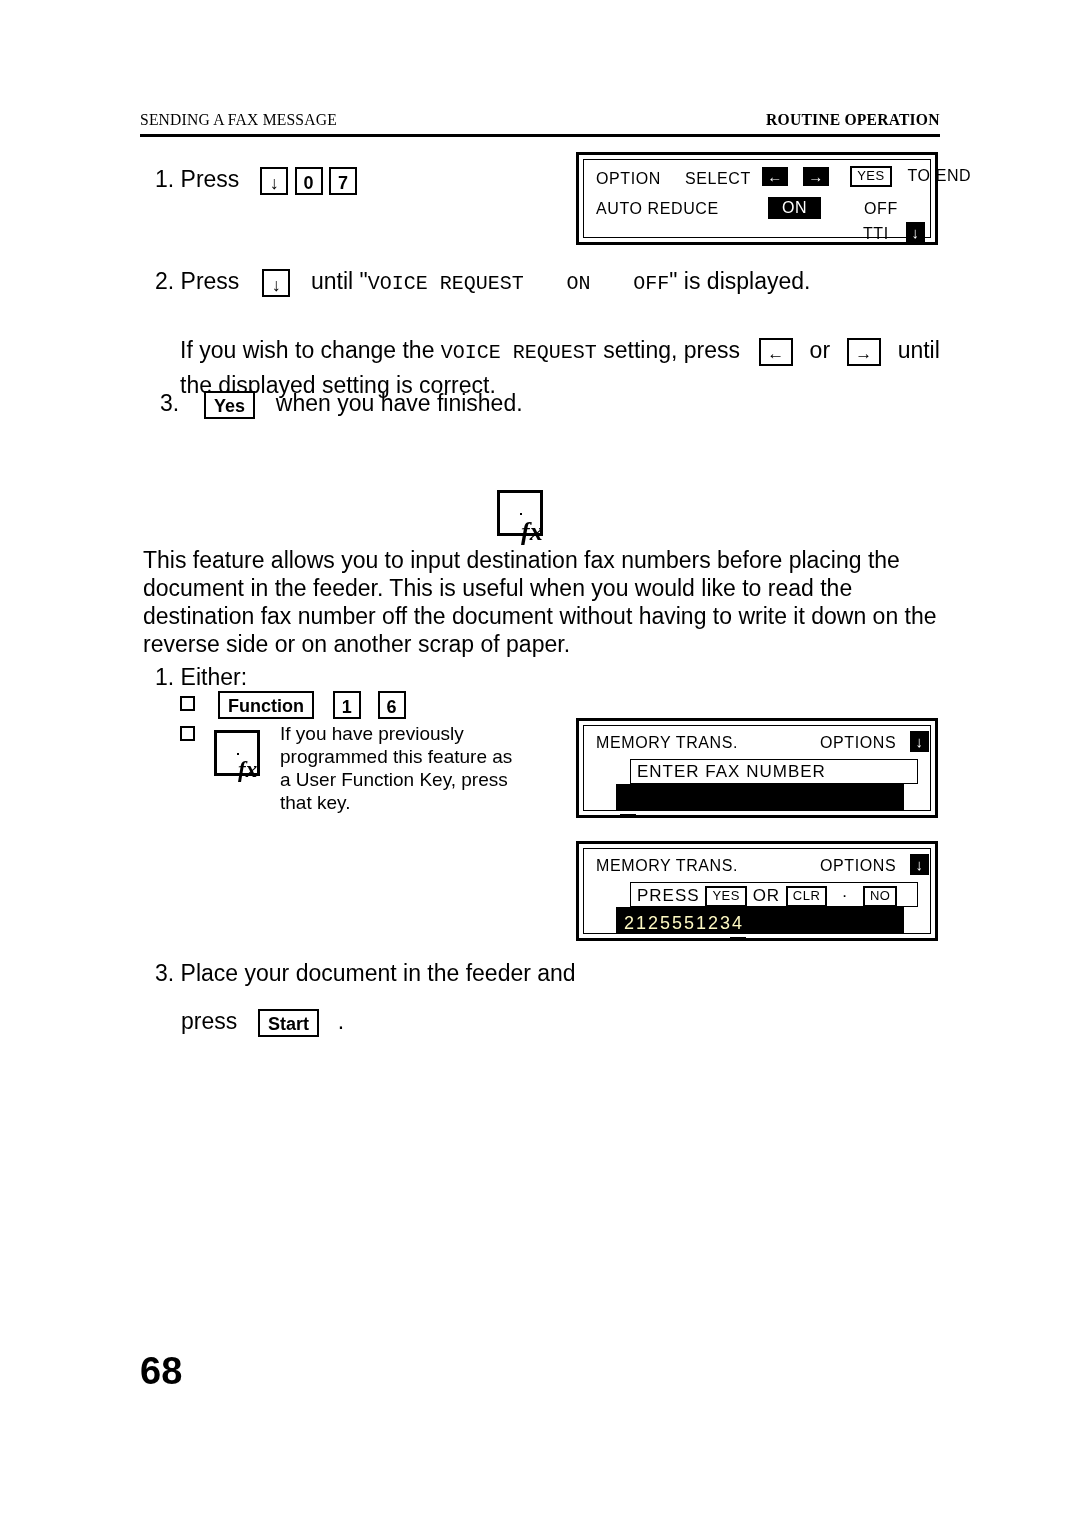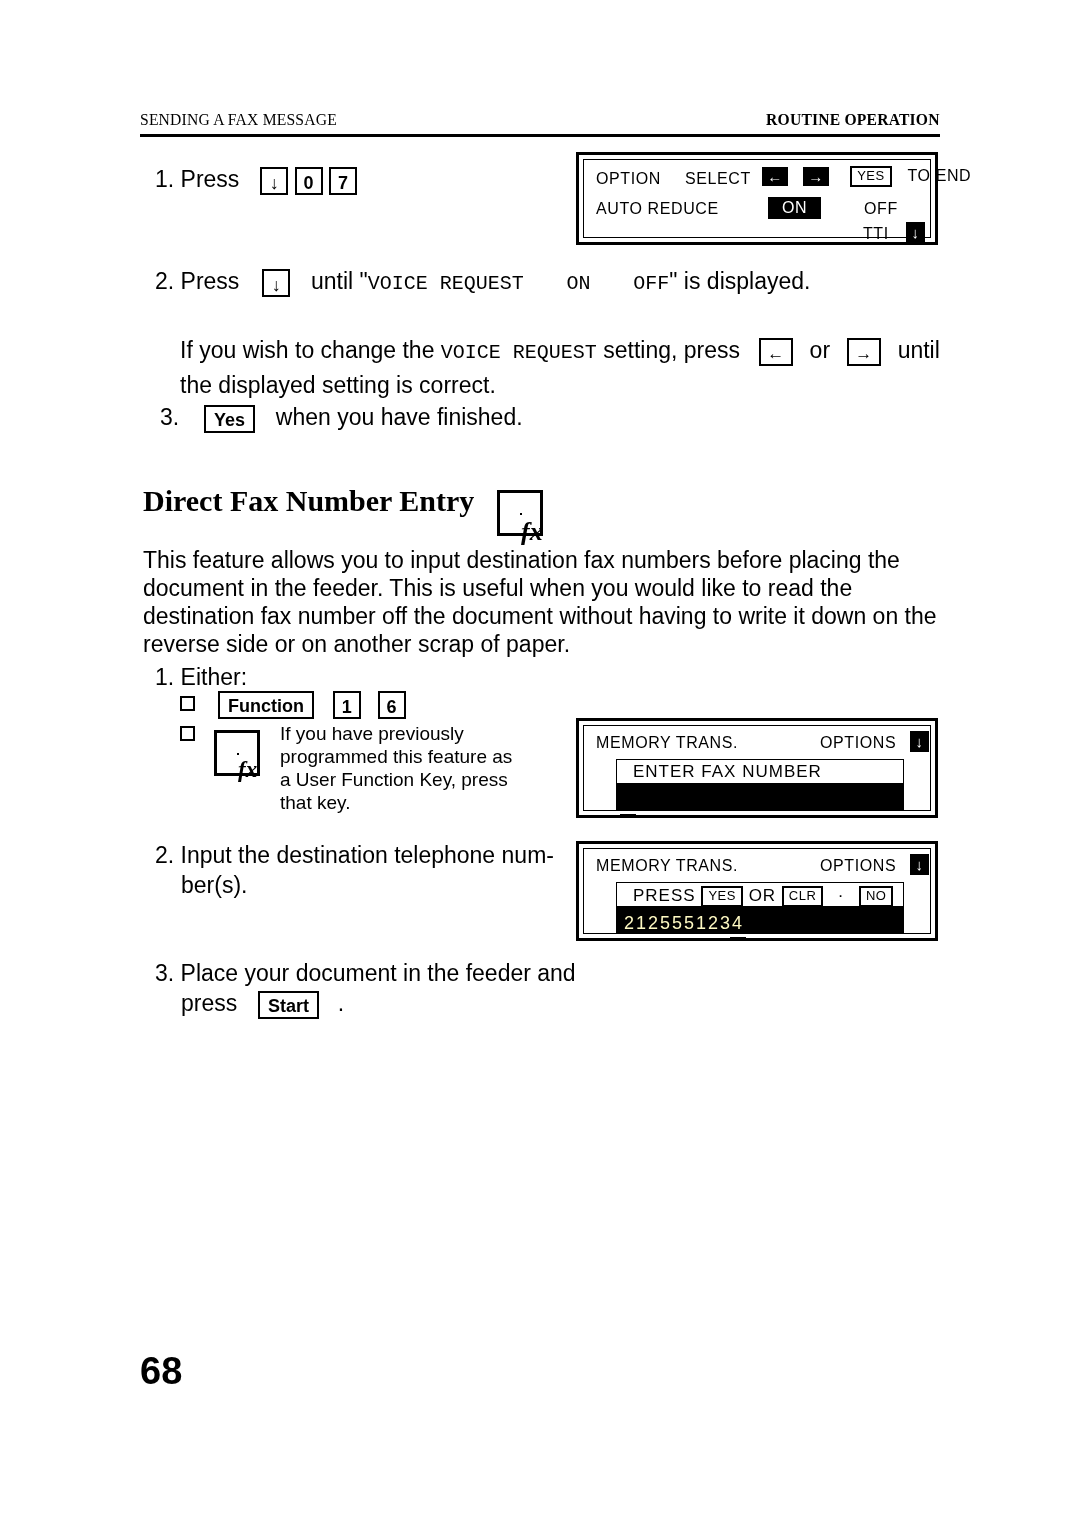--- a/index.html
+++ b/index.html
@@ -210,22 +210,23 @@
     vertical-align: middle;
     font-weight: 700;
   }
   .fieldbox {
     position: absolute;
     border: 1.5px solid #000;
     background: #fff;
     box-sizing: border-box;
     font-size: 17px;
     letter-spacing: 1px;
-    padding: 2px 0 0 16px;
+    padding: 2px 0 0 6px;
     white-space: nowrap;
+    margin-left: 14px;
   }
   .fieldblack {
     position: absolute;
     background: #000;
     color: #fef9c3;
     box-sizing: border-box;
     font-size: 18px;
     letter-spacing: 2px;
     padding: 6px 0 0 8px;
     white-space: nowrap;
@@ -315,29 +316,28 @@
     <span class="key arrow">←</span>
     <span style="display:inline-block; width:4px;"></span>
     <span>or</span>
     <span style="display:inline-block; width:4px;"></span>
     <span class="key arrow">→</span>
     <span style="display:inline-block; width:4px;"></span>
     <span>until</span>
     <div style="margin-top:2px;">the displayed setting is correct.</div>
   </div>
 
-  <div class="step" style="left:160px; top:402px;">
+  <div class="step" style="left:160px; top:388px;">
     <span class="num">3.</span>
     <span style="display:inline-block; width:12px;"></span>
     <span class="key wide">Yes</span>
     <span style="display:inline-block; width:8px;"></span>
     <span>when you have finished.</span>
   </div>
 
-  <div class="heading" style="left:143px; top:484px;">Direct Fax Number Entry</div>
   <span class="fxkey" style="position:absolute; left:497px; top:490px; width:44px; height:44px;">
     <span style="font-size:26px; line-height:36px;">fx</span>
   </span>
 
   <div class="para" style="left:143px; top:546px; width:800px;">This feature allows you to input destination fax numbers before placing the document in the feeder. This is useful when you would like to read the destination fax number off the document without having to write it down on the reverse side or on another scrap of paper.</div>
 
   <div class="step" style="left:155px; top:662px;">
     <span class="num">1.</span>
     <span>Either:</span>
   </div>
@@ -363,25 +363,20 @@
       <div class="lcd-row" style="left:236px; top:8px;">OPTIONS</div>
       <div class="lcd-row" style="left:326px; top:5px;">
         <span class="blkdown">↓</span>
       </div>
       <div class="fieldbox" style="left:32px; top:33px; width:288px; height:25px;">ENTER FAX NUMBER</div>
       <div class="fieldblack" style="left:32px; top:58px; width:288px; height:27px;"></div>
       <div class="cursor" style="left:36px; top:88px;"></div>
     </div>
   </div>
 
-  <div class="step" style="left:155px; top:840px; width:400px;">
-    <span class="num">2.</span>
-    <span>Input the destination telephone num-</span>
-    <div style="margin-left:26px;">ber(s).</div>
-  </div>
 
   <div class="lcd" style="left:576px; top:841px; width:362px; height:100px;">
     <div class="lcd-inner">
       <div class="lcd-row" style="left:12px; top:8px;">MEMORY TRANS.</div>
       <div class="lcd-row" style="left:236px; top:8px;">OPTIONS</div>
       <div class="lcd-row" style="left:326px; top:5px;">
         <span class="blkdown">↓</span>
       </div>
       <div class="fieldbox" style="left:32px; top:33px; width:288px; height:25px; padding-top:3px;">
         <span>PRESS</span>
@@ -394,21 +389,21 @@
         <span class="lcdkey">NO</span>
       </div>
       <div class="fieldblack" style="left:32px; top:58px; width:288px; height:27px;">2125551234</div>
       <div class="cursor" style="left:146px; top:88px;"></div>
     </div>
   </div>
 
   <div class="step" style="left:155px; top:958px; width:430px;">
     <span class="num">3.</span>
     <span>Place your document in the feeder and</span>
-    <div style="margin-left:26px; margin-top:0;">
+    <div style="margin-left:26px; margin-top:18px;">
       <span>press</span>
       <span style="display:inline-block; width:8px;"></span>
       <span class="key wide">Start</span>
       <span style="display:inline-block; width:6px;"></span>
       <span>.</span>
     </div>
   </div>
 
   <div class="pageno">68</div>
 

